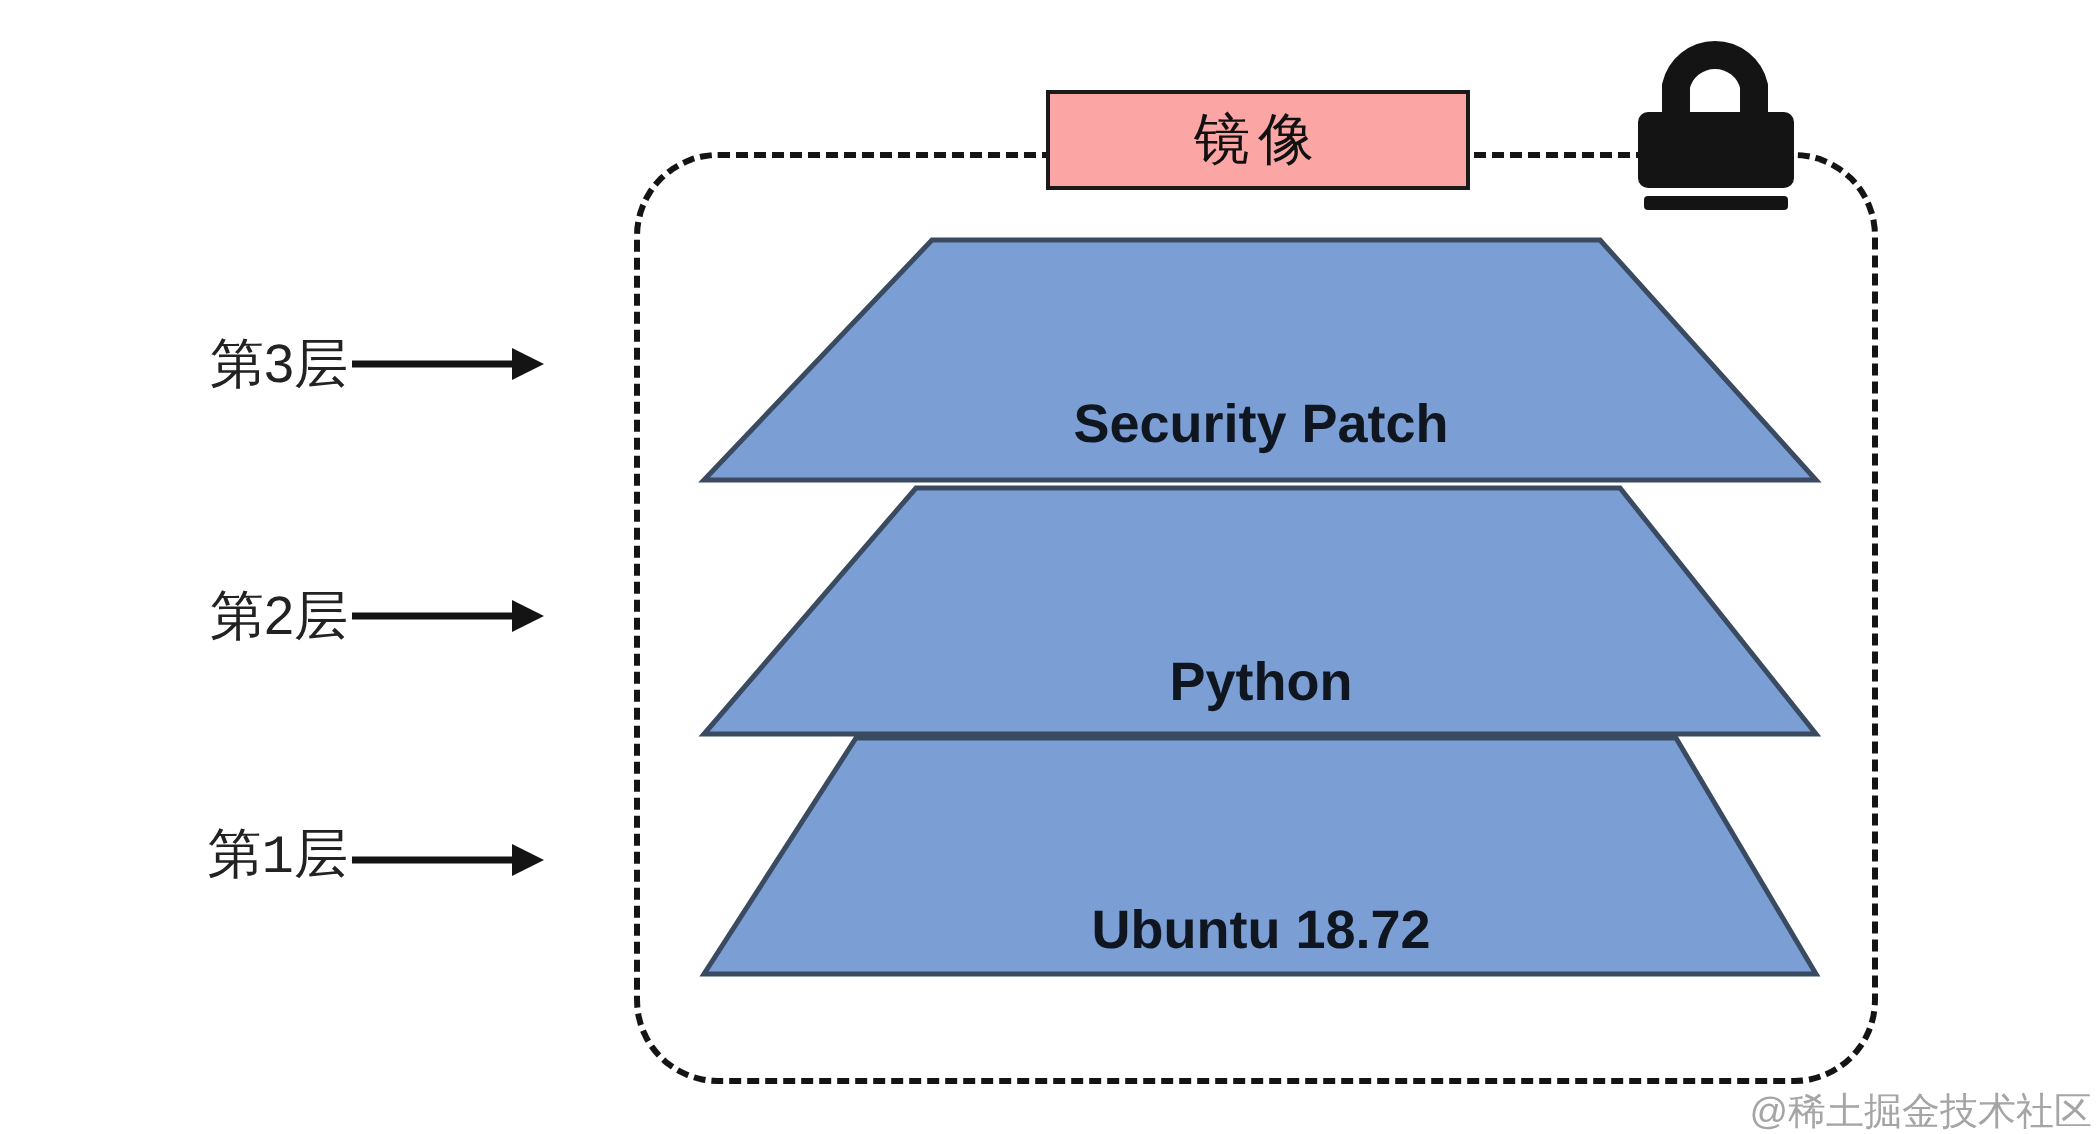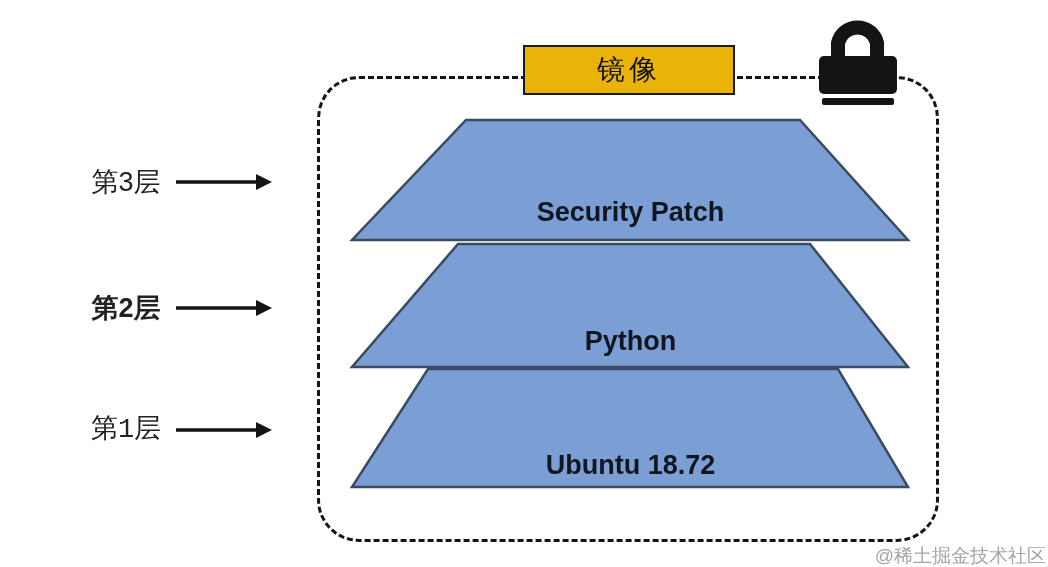--- a/index.html
+++ b/index.html
@@ -33,21 +33,21 @@
     top: 0;
     z-index: 2;
   }
   
   .title-box {
     position: absolute;
     left: 523px;
     top: 45px;
     width: 212px;
     height: 50px;
-    background: #eab308;
+    background: #fca5a5;
     border: 2px solid #1a1a1a;
     box-sizing: border-box;
     display: flex;
     align-items: center;
     justify-content: center;
     font-size: 28px;
     letter-spacing: 4px;
     color: #111111;
     z-index: 3;
   }
@@ -59,25 +59,25 @@
     z-index: 4;
   }
   
   .side-label {
     position: absolute;
     left: 78px;
     width: 96px;
     font-size: 27px;
     line-height: 34px;
     color: #222222;
-    text-align: center;
+    text-align: right;
     z-index: 2;
   }
   .side-label.l3 { top: 165px; }
-  .side-label.l2 { top: 291px; font-weight: bold; }
+  .side-label.l2 { top: 291px; }
   .side-label.l1 { top: 413px; font-family: Liberation Mono, monospace; }
   
   .layer-name {
     position: absolute;
     left: 352px;
     width: 557px;
     text-align: center;
     font-size: 27px;
     line-height: 34px;
     font-weight: 600;

